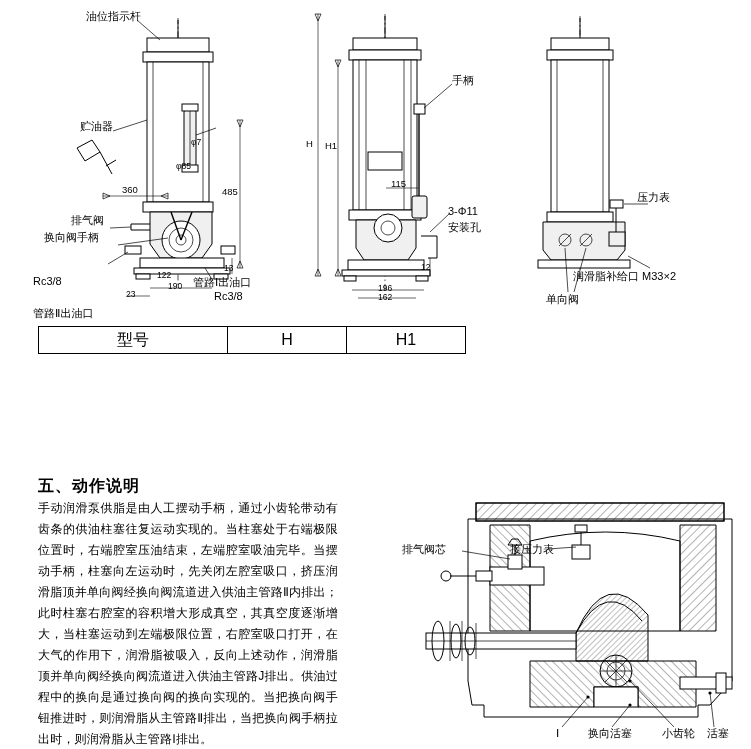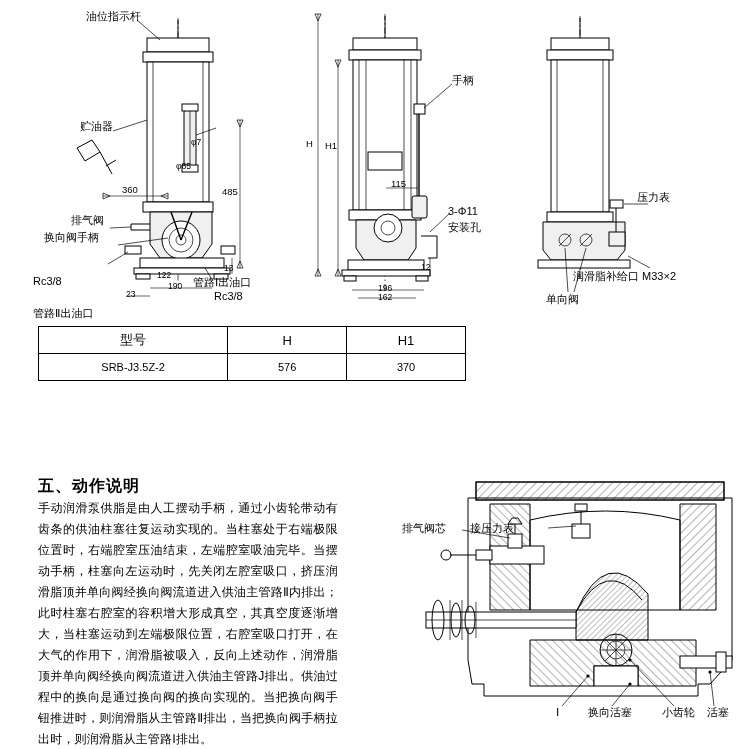--- a/index.html
+++ b/index.html
@@ -26,38 +26,38 @@
   
   #spec-table{position:absolute;left:38px;top:326px;width:428px;border-collapse:collapse;}
   #spec-table td,#spec-table th{
     border:1px solid #000;
     height:26px;
     text-align:center;
     font-size:11px;
     font-weight:normal;
     padding:0;
   }
-  #spec-table th{font-size:13px;}
+  #spec-table th{font-size:16px;}
   #spec-table td:first-child,#spec-table th:first-child{width:190px;}
   #spec-table td:nth-child(2),#spec-table th:nth-child(2){width:119px;}
   #spec-table td:nth-child(3),#spec-table th:nth-child(3){width:119px;}
 
   
   #section-title{
     position:absolute;left:38px;top:476px;
     font-size:16px;font-weight:bold;letter-spacing:1px;
   }
   #body-text{
     position:absolute;left:38px;top:498px;width:300px;
     font-size:12px;line-height:21px;text-align:justify;
     letter-spacing:0.2px;
   }
 
   
-  #bottom-figure{position:absolute;left:380px;top:460px;width:371px;height:269px;}
+  #bottom-figure{position:absolute;left:380px;top:481px;width:371px;height:269px;}
   #bottom-figure svg{position:absolute;left:0;top:0;}
   .ln{stroke:#000;fill:none;stroke-width:1;}
   .ln-thin{stroke:#000;fill:none;stroke-width:0.7;}
   .ln-thick{stroke:#000;fill:none;stroke-width:1.4;}
   .dash{stroke:#000;fill:none;stroke-width:0.7;stroke-dasharray:6 3 1.5 3;}
   .dim{stroke:#000;fill:none;stroke-width:0.6;}
   .fillw{fill:#ffffff;stroke:#000;stroke-width:1;}
   .fillg{fill:#f0f0f0;stroke:#000;stroke-width:1;}
 </style>
 </head>
@@ -235,25 +235,20 @@
 
   <table id="spec-table">
     <thead>
       <tr>
         <th>型号</th>
         <th>H</th>
         <th>H1</th>
       </tr>
     </thead>
     <tbody>
-      <tr>
-        <td>SRB-J3.5Z-2</td>
-        <td>576</td>
-        <td>370</td>
-      </tr>
     </tbody>
   </table>
 
   <div id="section-title">五、动作说明</div>
   <div id="body-text">手动润滑泵供脂是由人工摆动手柄，通过小齿轮带动有齿条的供油柱塞往复运动实现的。当柱塞处于右端极限位置时，右端腔室压油结束，左端腔室吸油完毕。当摆动手柄，柱塞向左运动时，先关闭左腔室吸口，挤压润滑脂顶并单向阀经换向阀流道进入供油主管路Ⅱ内排出；此时柱塞右腔室的容积增大形成真空，其真空度逐渐增大，当柱塞运动到左端极限位置，右腔室吸口打开，在大气的作用下，润滑脂被吸入，反向上述动作，润滑脂顶并单向阀经换向阀流道进入供油主管路J排出。供油过程中的换向是通过换向阀的换向实现的。当把换向阀手钮推进时，则润滑脂从主管路Ⅱ排出，当把换向阀手柄拉出时，则润滑脂从主管路Ⅰ排出。</div>
 
   <div id="bottom-figure">
     <svg width="371" height="269" viewBox="0 0 371 269">
       <defs>
         <pattern id="hatchR" width="6" height="6" patternUnits="userSpaceOnUse" patternTransform="rotate(45)">
@@ -333,20 +328,20 @@
       <line class="ln-thin" x1="294" y1="246" x2="250" y2="200"></line>
       <line class="ln-thin" x1="334" y1="246" x2="330" y2="212"></line>
 
       <circle cx="208" cy="216" r="1.6"></circle>
       <circle cx="250" cy="224" r="1.6"></circle>
       <circle cx="250" cy="200" r="1.6"></circle>
       <circle cx="330" cy="212" r="1.6"></circle>
     </svg>
 
     <div class="lbl" style="left:22px;top:62px;">排气阀芯</div>
-    <div class="lbl" style="left:90px;top:62px;">接压力表</div>
+    <div class="lbl" style="left:90px;top:62px;padding-left:40px;">接压力表</div>
     <div class="lbl" style="left:176px;top:246px;">Ⅰ</div>
     <div class="lbl" style="left:208px;top:246px;">换向活塞</div>
     <div class="lbl" style="left:282px;top:246px;">小齿轮</div>
     <div class="lbl" style="left:327px;top:246px;">活塞</div>
   </div>
 
 </div>
 
 </body></html>

